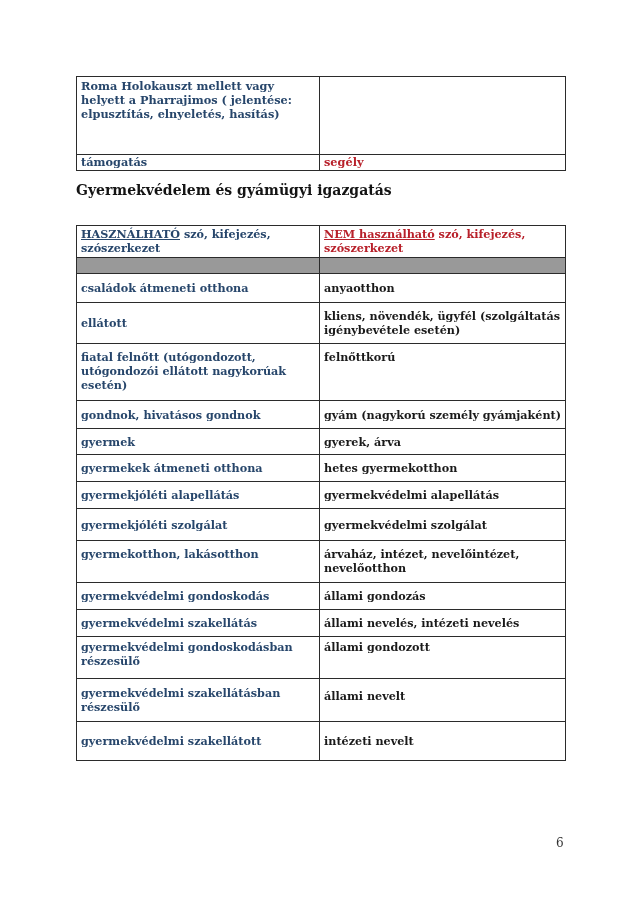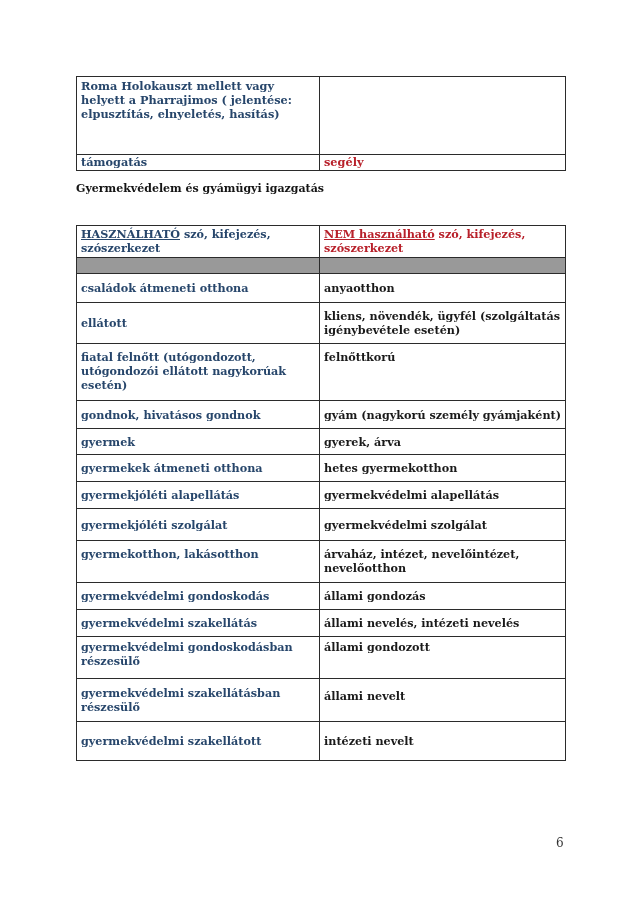--- a/index.html
+++ b/index.html
@@ -12,21 +12,21 @@
        font-size: 11.2px; line-height: 14px; font-weight: 600; }
   col.c1 { width: 243px; }
   col.c2 { width: 246px; }
 
   #top-table { top: 76px; }
   #top-table td { font-size: 11.3px; }
   .blue { color: #27466b; }
   .red { color: #b8202a; }
   .dark { color: #1a1a1a; }
 
-  .heading { position: absolute; left: 76px; top: 182px; font-size: 11px; font-weight: 600; color: #141414; }
+  .heading { position: absolute; left: 76px; top: 182px; font-size: 14px; font-weight: 600; color: #141414; }
 
   #main-table { top: 225px; border-radius: 11px; }
   #main-table td.hdr { vertical-align: top; padding-top: 1px; }
   .u { text-decoration: underline; }
   .gray td { background: #999999; height: 13px; padding: 0; }
   .row td { vertical-align: middle; }
   .row td.top { vertical-align: top; padding-top: 6px; }
 
   .pagenum { position: absolute; left: 556px; top: 836px; font-size: 12px; color: #333; }
 </style>

